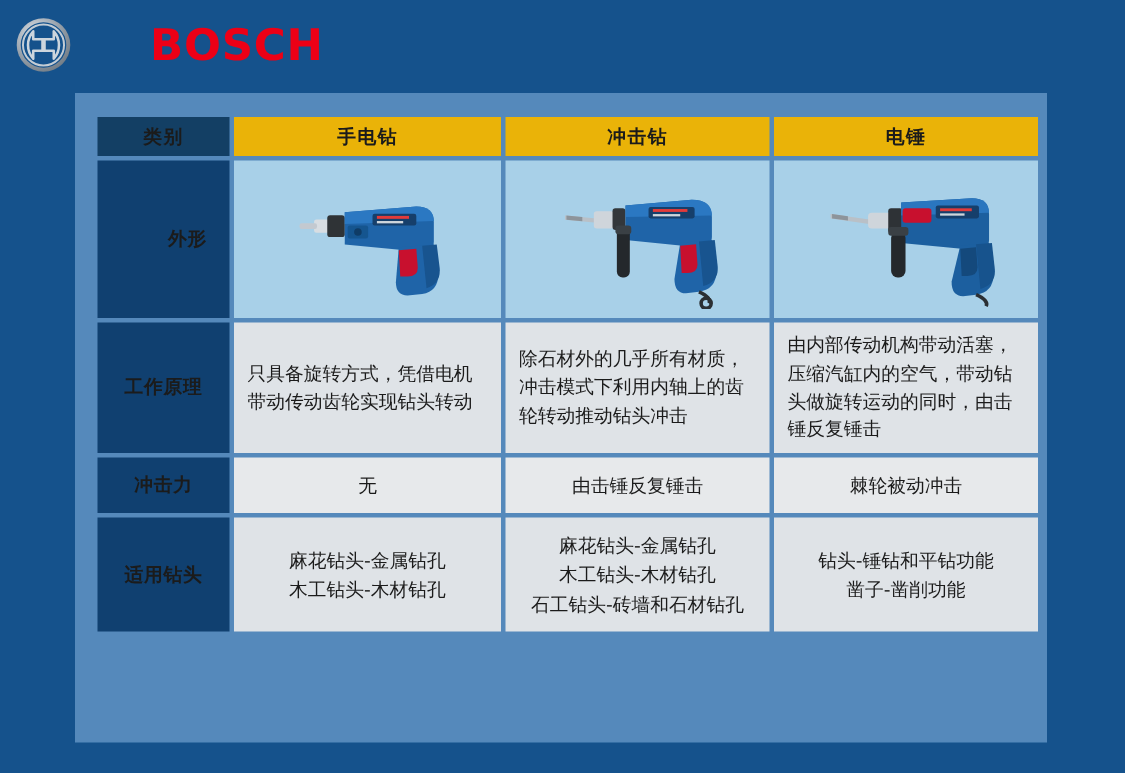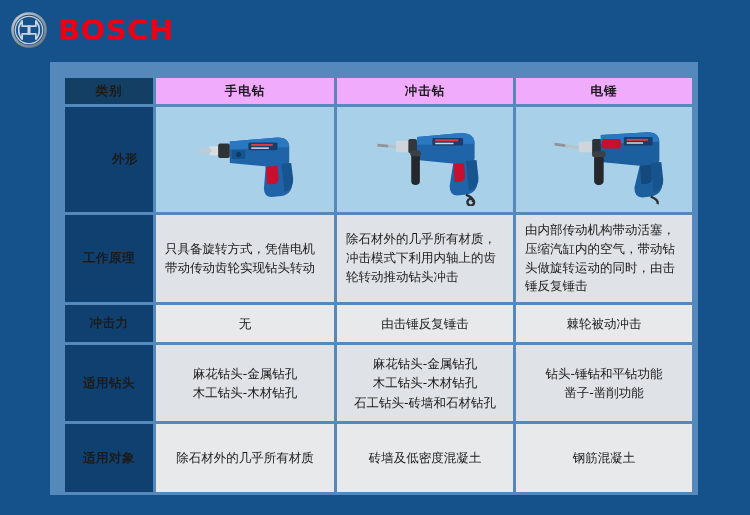--- a/index.html
+++ b/index.html
@@ -18,20 +18,21 @@
     display:flex;align-items:center;gap:10px;height:44px;
   }
   .brand-logo{
     width:38px;height:38px;border-radius:50%;
     display:block;flex:0 0 auto;
   }
   .brand-word{
     color:#ec0016;font-size:29px;font-weight:bold;
     letter-spacing:0.5px;line-height:1;
     font-family:"DejaVu Sans","Liberation Sans",sans-serif;
+    margin-left:42px;
   }
 
   
   .panel{
     position:absolute;left:50px;top:62px;
     width:648px;height:433px;
     background:#5589bb;
     box-sizing:border-box;
   }
 
@@ -49,21 +50,21 @@
     line-height:1.45;
     box-sizing:border-box;
   }
   .h-cat,.h-col{
     background:#133f64;
     color:#ffffff;
     font-size:14px;font-weight:bold;
     height:26px;
     letter-spacing:1px;
   }
-  .h-col{background:#f0abfc;margin-left:36px;}
+  .h-col{background:#eab308;margin-left:36px;}
 
   
   .rowlabel{
     background:#104070;
     color:#ffffff;
     font-size:14px;font-weight:bold;
     letter-spacing:0.5px;
     width:88px;
   }
 
@@ -250,29 +251,17 @@
           <div class="center" style="white-space:pre-line">麻花钻头-金属钻孔
 木工钻头-木材钻孔
 石工钻头-砖墙和石材钻孔</div>
         </td>
         <td class="cell">
           <div class="center" style="white-space:pre-line">钻头-锤钻和平钻功能
 凿子-凿削功能</div>
         </td>
       </tr>
 
-      <tr class="r-object">
-        <td class="rowlabel">适用对象</td>
-        <td class="cell-alt">
-          <div class="center">除石材外的几乎所有材质</div>
-        </td>
-        <td class="cell-alt">
-          <div class="center">砖墙及低密度混凝土</div>
-        </td>
-        <td class="cell-alt">
-          <div class="center">钢筋混凝土</div>
-        </td>
-      </tr>
 
     </tbody>
   </table>
 
 </div>
 
 </body></html>

